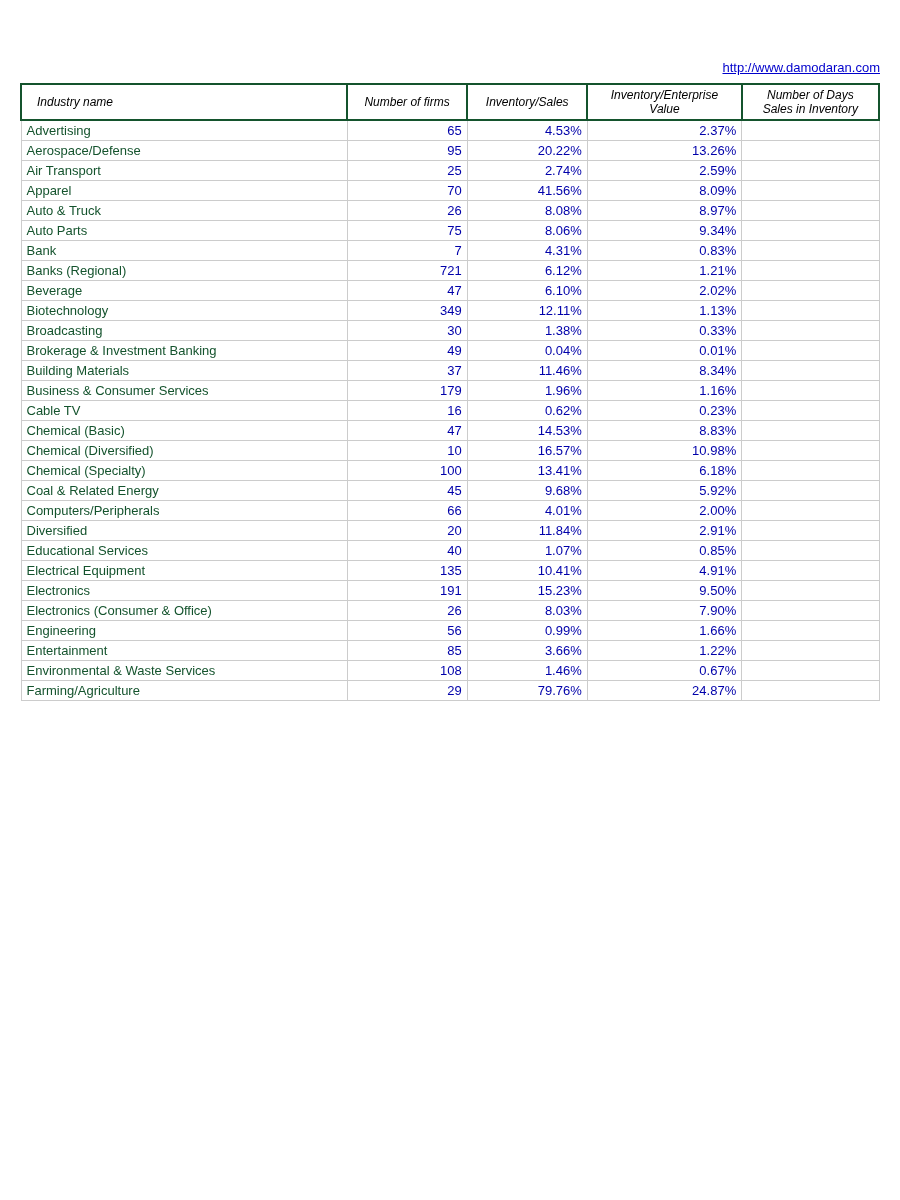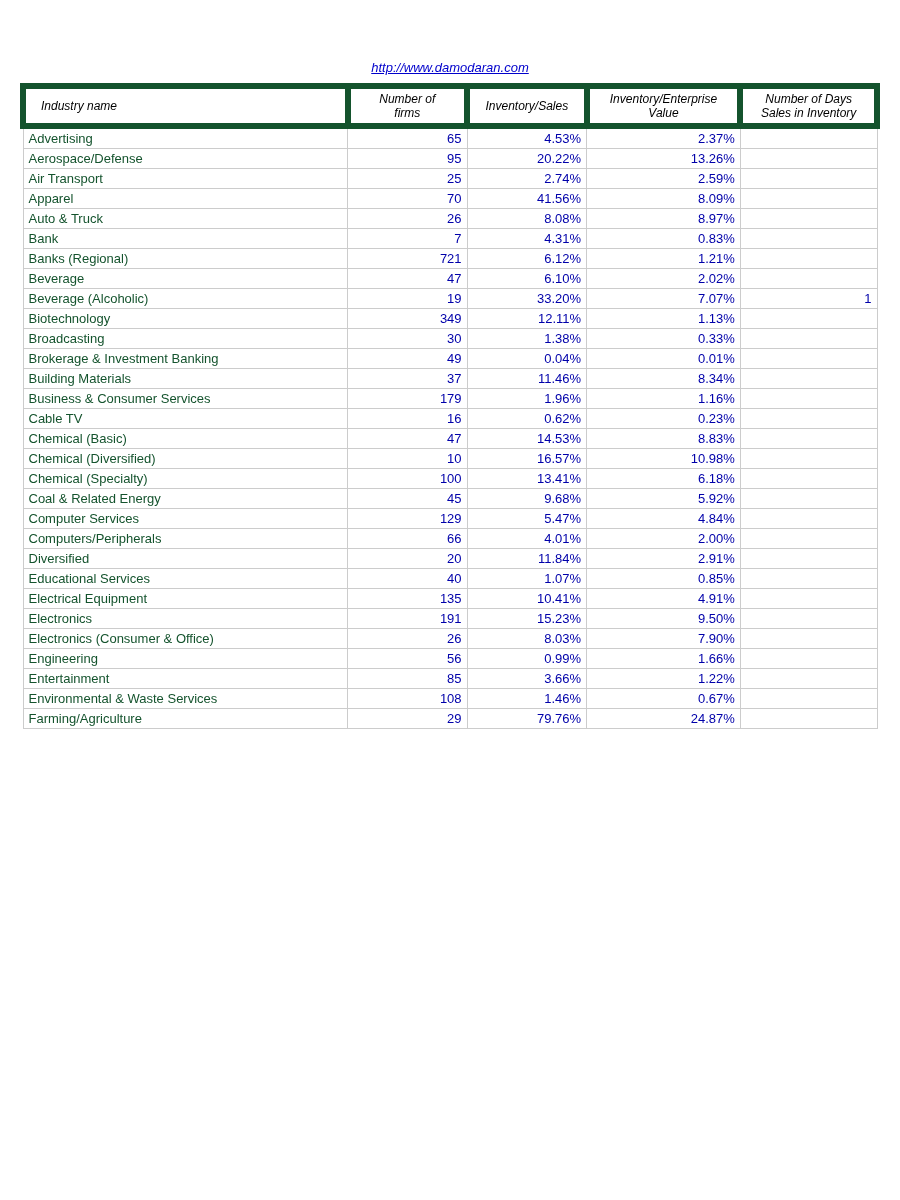--- a/index.html
+++ b/index.html
@@ -9,41 +9,40 @@
     }
     body {
       background: #ffffff;
       font-family: Arial, sans-serif;
       font-size: 13px;
       padding: 60px 20px 40px 20px;
       width: 900px;
       min-height: 1200px;
     }
     .page-header {
-      text-align: center;
+      text-align: right;
       margin-bottom: 8px;
-      font-style: italic;
     }
     .page-header a {
       color: #0000cc;
       text-decoration: underline;
       font-size: 13px;
     }
     table {
       width: 100%;
       border-collapse: collapse;
       table-layout: fixed;
     }
     col.col-industry { width: 38%; }
     col.col-firms { width: 14%; }
     col.col-invsales { width: 14%; }
     col.col-invev { width: 18%; }
     col.col-daysales { width: 16%; }
     thead tr th {
-      border: 6px solid #14532d;
+      border: 2px solid #14532d;
       padding: 3px 15px;
       font-style: italic;
       font-weight: normal;
       font-size: 12px;
       color: #000;
       background: #fff;
       text-align: left;
     }
     thead tr th.num-col {
       text-align: center;
@@ -119,20 +118,27 @@
         <td class="num-col"></td>
       </tr>
       <tr>
         <td class="industry-name">Auto &amp; Truck</td>
         <td class="num-col">26</td>
         <td class="num-col">8.08%</td>
         <td class="num-col">8.97%</td>
         <td class="num-col"></td>
       </tr>
       <tr>
+        <td class="industry-name">Auto Parts</td>
+        <td class="num-col">75</td>
+        <td class="num-col">8.06%</td>
+        <td class="num-col">9.34%</td>
+        <td class="num-col"></td>
+      </tr>
+      <tr>
         <td class="industry-name">Bank</td>
         <td class="num-col">7</td>
         <td class="num-col">4.31%</td>
         <td class="num-col">0.83%</td>
         <td class="num-col"></td>
       </tr>
       <tr>
         <td class="industry-name">Banks (Regional)</td>
         <td class="num-col">721</td>
         <td class="num-col">6.12%</td>
@@ -140,27 +146,20 @@
         <td class="num-col"></td>
       </tr>
       <tr>
         <td class="industry-name">Beverage</td>
         <td class="num-col">47</td>
         <td class="num-col">6.10%</td>
         <td class="num-col">2.02%</td>
         <td class="num-col"></td>
       </tr>
       <tr>
-        <td class="industry-name">Beverage (Alcoholic)</td>
-        <td class="num-col">19</td>
-        <td class="num-col">33.20%</td>
-        <td class="num-col">7.07%</td>
-        <td class="num-col">1</td>
-      </tr>
-      <tr>
         <td class="industry-name">Biotechnology</td>
         <td class="num-col">349</td>
         <td class="num-col">12.11%</td>
         <td class="num-col">1.13%</td>
         <td class="num-col"></td>
       </tr>
       <tr>
         <td class="industry-name">Broadcasting</td>
         <td class="num-col">30</td>
         <td class="num-col">1.38%</td>
@@ -217,27 +216,20 @@
         <td class="num-col"></td>
       </tr>
       <tr>
         <td class="industry-name">Coal &amp; Related Energy</td>
         <td class="num-col">45</td>
         <td class="num-col">9.68%</td>
         <td class="num-col">5.92%</td>
         <td class="num-col"></td>
       </tr>
       <tr>
-        <td class="industry-name">Computer Services</td>
-        <td class="num-col">129</td>
-        <td class="num-col">5.47%</td>
-        <td class="num-col">4.84%</td>
-        <td class="num-col"></td>
-      </tr>
-      <tr>
         <td class="industry-name">Computers/Peripherals</td>
         <td class="num-col">66</td>
         <td class="num-col">4.01%</td>
         <td class="num-col">2.00%</td>
         <td class="num-col"></td>
       </tr>
       <tr>
         <td class="industry-name">Diversified</td>
         <td class="num-col">20</td>
         <td class="num-col">11.84%</td>

